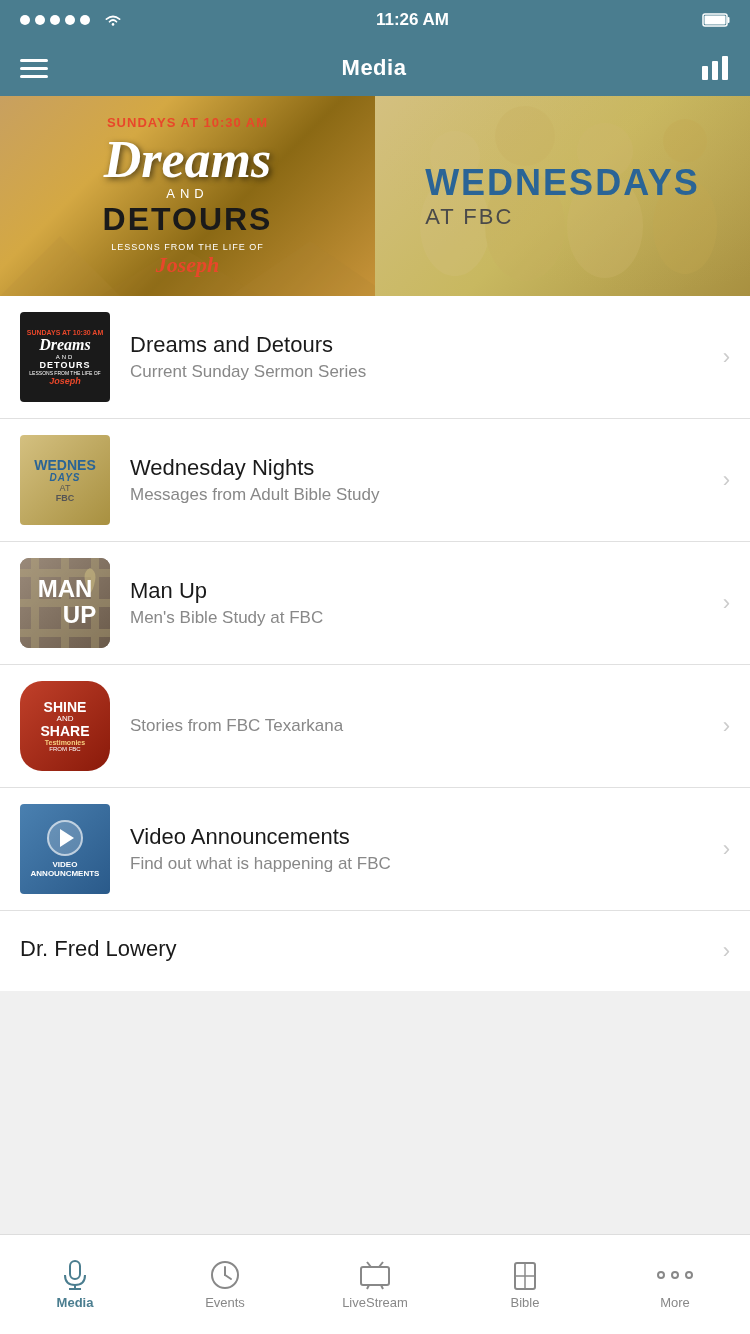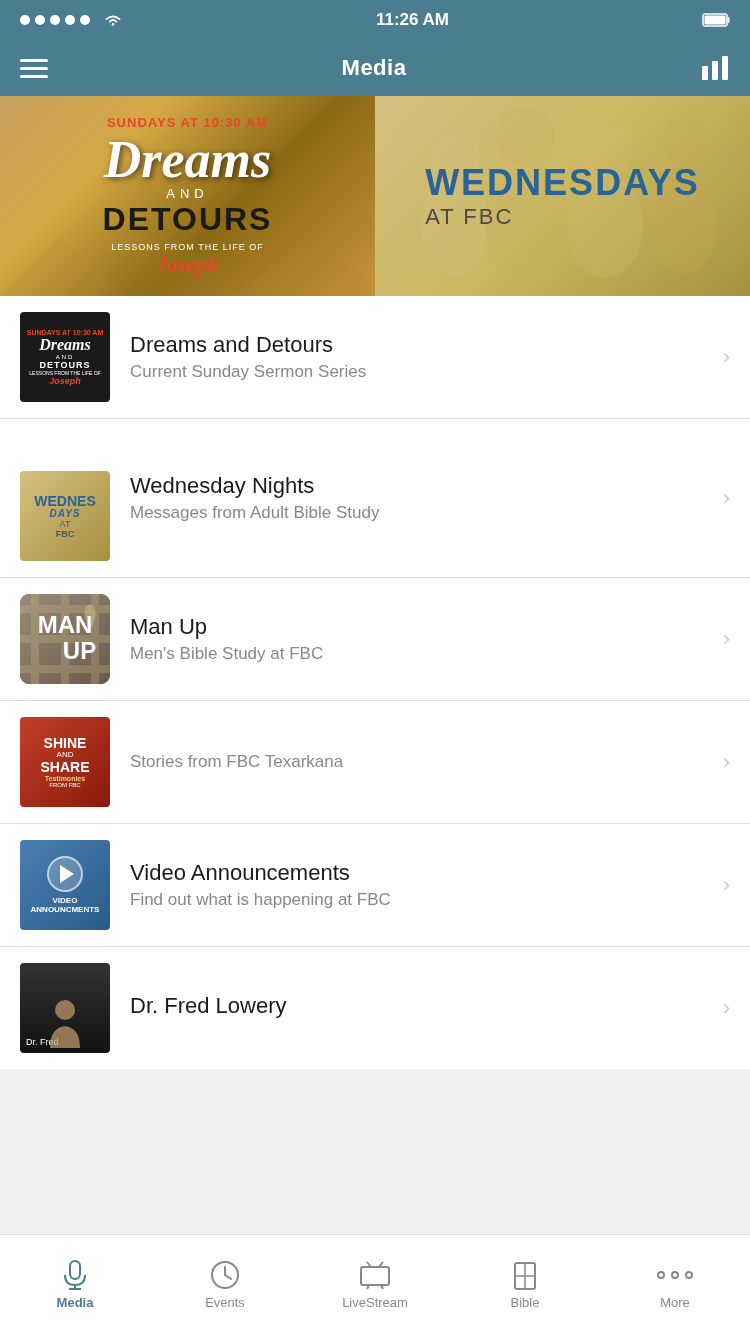--- a/index.html
+++ b/index.html
@@ -225,21 +225,20 @@
     .thumb-dreams-inner .td-sundays { color: #e8472a; font-size: 7px; font-weight: 700; }
     .thumb-dreams-inner .td-dreams { color: white; font-size: 16px; font-style: italic; font-weight: 800; font-family: Georgia, serif; }
     .thumb-dreams-inner .td-and { color: white; font-size: 6px; letter-spacing: 2px; }
     .thumb-dreams-inner .td-detours { color: white; font-size: 9px; font-weight: 900; letter-spacing: 1px; }
     .thumb-dreams-inner .td-lessons { color: white; font-size: 5px; }
     .thumb-dreams-inner .td-joseph { color: #e8472a; font-size: 9px; font-style: italic; font-weight: 700; }
 
     
     .thumb-wednesday {
       background: linear-gradient(135deg, #d4c080, #a89040);
-      margin-top: 36px;
     }
     .thumb-wednesday-inner {
       width: 100%;
       height: 100%;
       display: flex;
       flex-direction: column;
       align-items: center;
       justify-content: center;
       padding: 6px;
     }
@@ -262,20 +261,21 @@
       align-items: center;
       justify-content: center;
     }
     .thumb-manup-inner .tm-man { color: white; font-size: 20px; font-weight: 900; text-transform: uppercase; line-height: 1; }
     .thumb-manup-inner .tm-up { color: white; font-size: 20px; font-weight: 900; text-transform: uppercase; margin-left: 29px; }
 
     
     .thumb-shine {
       background: #2a4a6a;
       position: relative;
+      border-radius: 22px;
     }
     .thumb-shine-inner {
       width: 100%;
       height: 100%;
       display: flex;
       flex-direction: column;
       align-items: center;
       justify-content: center;
       padding: 6px;
       background: linear-gradient(135deg, #c0402a, #8a1a0a);
@@ -562,30 +562,20 @@
         </div>
       </div>
       <div class="list-text">
         <div class="list-title">Video Announcements</div>
         <div class="list-subtitle">Find out what is happening at FBC</div>
       </div>
       <div class="chevron-icon">›</div>
     </div>
 
     <div class="list-item" style="min-height:80px;overflow:hidden;">
-      <div class="list-thumbnail thumb-drfred">
-        <div class="thumb-drfred-inner">
-          <div class="tf-dr" style="color:white;font-size:9px;">Dr. Fred</div>
-
-          <svg style="position:absolute;bottom:5px;left:50%;transform:translateX(-50%);opacity:0.7" width="40" height="50" viewBox="0 0 40 50">
-            <circle cx="20" cy="12" r="10" fill="#c8a070"></circle>
-            <path d="M5 50 Q5 30 20 28 Q35 30 35 50Z" fill="#c8a070"></path>
-          </svg>
-        </div>
-      </div>
       <div class="list-text">
         <div class="list-title">Dr. Fred Lowery</div>
       </div>
       <div class="chevron-icon">›</div>
     </div>
 
   </div>
 
 </div>
 

